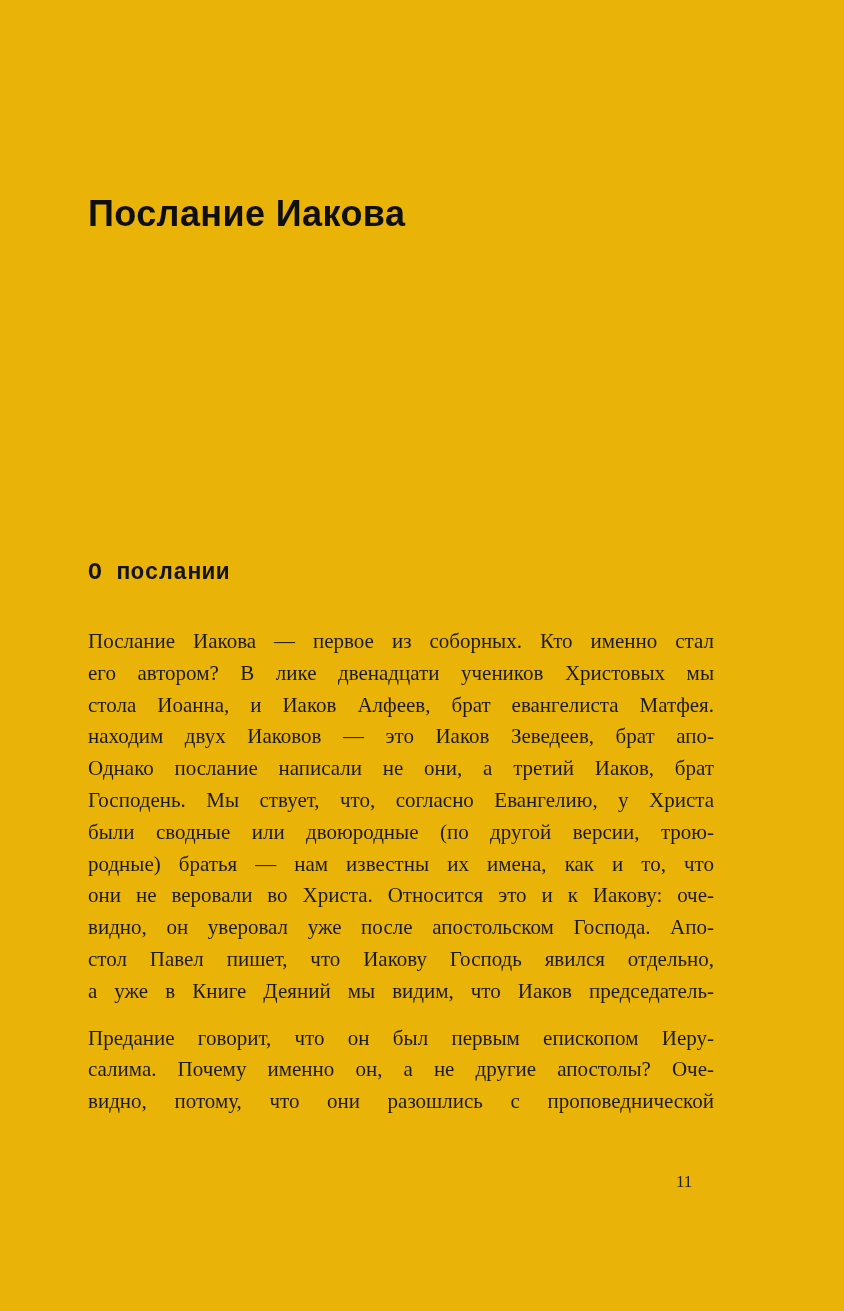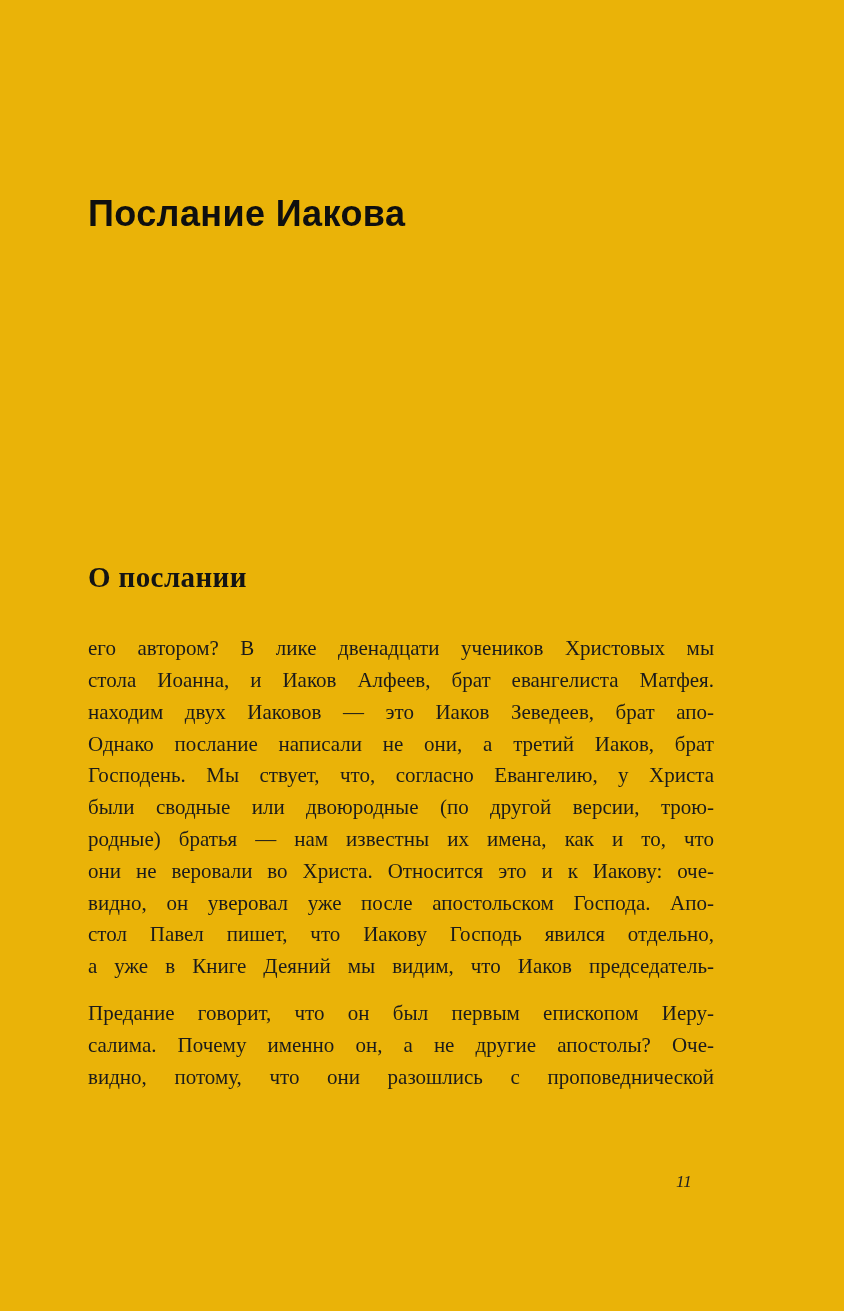--- a/index.html
+++ b/index.html
@@ -28,23 +28,23 @@
     font-family: "Liberation Sans", sans-serif;
     font-weight: 700;
     font-size: 36px;
     line-height: 1.15;
     color: #0f0f0f;
     letter-spacing: 0.4px;
   }
   .section-heading {
     margin: 0;
     padding-top: 326px;
-    font-family: Liberation Serif, serif;
+    font-family: Liberation Mono, monospace;
     font-weight: 700;
-    font-size: 29px;
+    font-size: 23px;
     line-height: 1.2;
     color: #141414;
     letter-spacing: 0.4px;
   }
   .body-text {
     padding-top: 38px;
     font-size: 21px;
     line-height: 31.8px;
     color: #1b1b1b;
   }
@@ -57,32 +57,32 @@
   .line.fill {
     text-align-last: justify;
   }
   .page-number {
     position: absolute;
     left: 676px;
     top: 1172px;
     font-family: "Liberation Serif", serif;
     font-size: 17px;
     color: #222222;
-    font-style: italic;
   }
 </style>
 </head>
 <body>
 
 <div class="page">
   <div class="content">
     <h1 class="book-title">Послание Иакова</h1>
     <h2 class="section-heading">О послании</h2>
     <div class="body-text">
         <div class="paragraph">
+          <div class="line fill">Послание Иакова — первое из соборных. Кто именно стал</div>
           <div class="line fill">его автором? В лике двенадцати учеников Христовых мы</div>
           <div class="line fill">стола Иоанна, и Иаков Алфеев, брат евангелиста Матфея.</div>
           <div class="line fill">находим двух Иаковов — это Иаков Зеведеев, брат апо-</div>
           <div class="line fill">Однако послание написали не они, а третий Иаков, брат</div>
           <div class="line fill">Господень. Мы ствует, что, согласно Евангелию, у Христа</div>
           <div class="line fill">были сводные или двоюродные (по другой версии, трою-</div>
           <div class="line fill">родные) братья — нам известны их имена, как и то, что</div>
           <div class="line fill">они не веровали во Христа. Относится это и к Иакову: оче-</div>
           <div class="line fill">видно, он уверовал уже после апостольском Господа. Апо-</div>
           <div class="line fill">стол Павел пишет, что Иакову Господь явился отдельно,</div>

